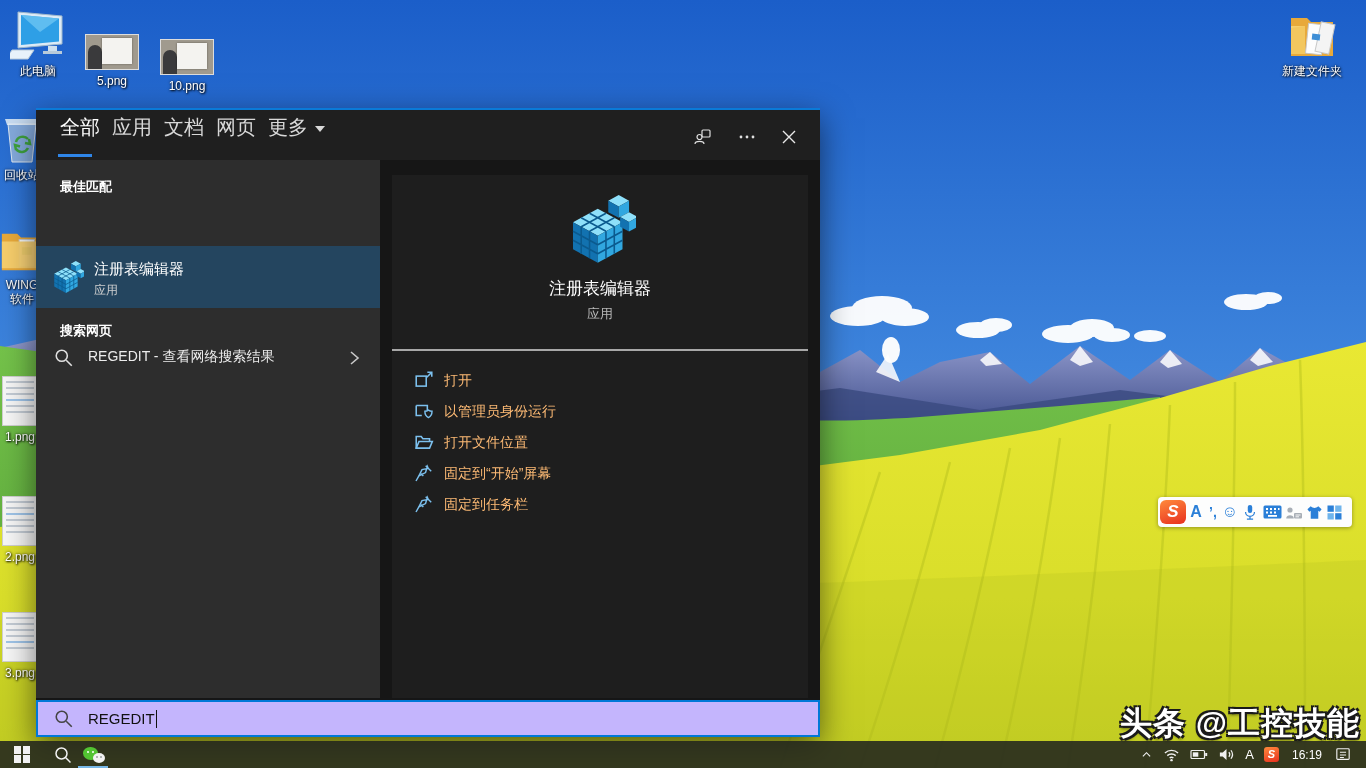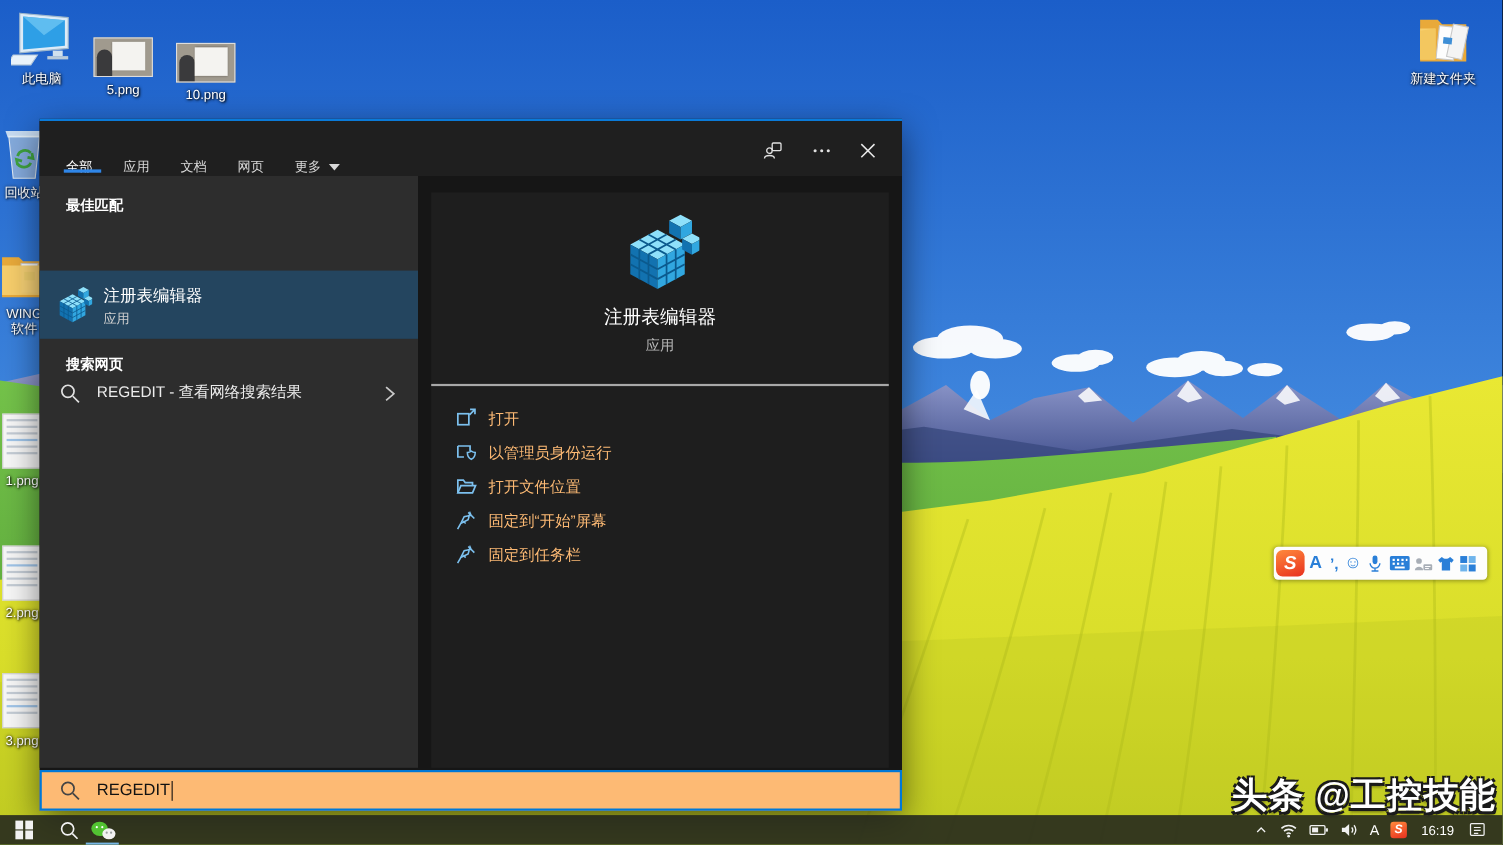--- a/index.html
+++ b/index.html
@@ -14,21 +14,21 @@
   .thumb-photo{width:52px;height:34px;background:#a09a8e;border:1px solid #ddd;position:relative;overflow:hidden;}
   .thumb-photo .win{position:absolute;left:16px;top:3px;width:30px;height:26px;background:#f4f3f0;box-shadow:0 0 2px rgba(0,0,0,.4);}
   .thumb-photo .person{position:absolute;left:2px;top:10px;width:14px;height:24px;background:#3a3a3c;border-radius:7px 7px 0 0;}
   .thumb-shot{width:34px;height:48px;background:#f6f6f6;border:1px solid #cfcfcf;position:relative;}
   .thumb-shot i{position:absolute;left:3px;right:3px;height:2px;background:#c3cbd4;}
   
   #window{position:absolute;left:36px;top:108px;width:784px;height:629px;background:#161616;
     z-index:6;box-shadow:0 10px 30px rgba(0,0,0,.55);}
   #win-topline{position:absolute;left:0;top:0;width:784px;height:2px;background:#0a7ad8;}
   #win-header{position:absolute;left:0;top:2px;width:784px;height:50px;background:#1f1f1f;}
-  .tab{position:absolute;top:28px;height:26px;font-size:12px;color:#d8d8d8;line-height:26px;}
+  .tab{position:absolute;top:4px;height:26px;font-size:20px;color:#d8d8d8;line-height:26px;}
   .tab.sel{color:#fff;}
   #tab-underline{position:absolute;left:22px;top:44px;width:34px;height:3px;background:#2f86e8;}
   .more-arrow{display:inline-block;width:0;height:0;border-left:5px solid transparent;
     border-right:5px solid transparent;border-top:6px solid #d8d8d8;margin-left:7px;vertical-align:middle;}
   .hdr-btn{position:absolute;top:14px;width:26px;height:26px;display:flex;align-items:center;justify-content:center;}
   
   #left-panel{position:absolute;left:0;top:52px;width:344px;height:538px;background:#2d2d2d;}
   .sec-h{position:absolute;left:24px;font-size:13px;font-weight:bold;color:#fff;}
   #best-row{position:absolute;left:0;top:86px;width:344px;height:62px;background:#24455f;}
   #best-row .ttl{position:absolute;left:58px;top:14px;font-size:15px;color:#fff;}
@@ -37,21 +37,21 @@
   #web-row .txt{position:absolute;left:52px;top:12px;font-size:14px;color:#ececec;}
   
   #right-panel{position:absolute;left:356px;top:67px;width:416px;height:523px;background:#1e1e1e;}
   #rp-title{position:absolute;left:0;top:102px;width:416px;text-align:center;font-size:17px;color:#fff;}
   #rp-sub{position:absolute;left:0;top:130px;width:416px;text-align:center;font-size:13px;color:#b8b8b8;}
   #rp-divider{position:absolute;left:0;top:174px;width:416px;height:2px;background:#a8a8a8;}
   .action-row{position:absolute;left:0;width:416px;height:30px;}
   .a-icon{position:absolute;left:22px;top:5px;width:20px;height:20px;}
   .a-label{position:absolute;left:52px;top:5px;font-size:14px;color:#fdba74;line-height:20px;}
   
-  #searchbox{position:absolute;left:0;top:592px;width:784px;height:37px;background:#fdba74;
+  #searchbox{position:absolute;left:0;top:592px;width:784px;height:37px;background:#c4b5fd;
     border:2px solid #0078d7;box-sizing:border-box;display:flex;align-items:center;}
   #searchbox .mag{margin-left:16px;}
   #sb-text{margin-left:14px;font-size:15px;color:#111;}
   .caret{display:inline-block;width:1px;height:18px;background:#111;margin-left:1px;vertical-align:middle;animation:blink 1.1s steps(1) infinite;}
   @keyframes blink{50%{opacity:0;}}
   
   #sogou-bar{position:absolute;left:1158px;top:497px;width:194px;height:30px;background:#fdfdfd;
     border-radius:4px;box-shadow:0 1px 4px rgba(0,0,0,.35);display:flex;align-items:center;z-index:3;padding-left:2px;box-sizing:border-box;}
   #sogou-bar .slot{display:flex;align-items:center;justify-content:center;width:20px;height:30px;}
   #sogou-logo{width:26px;height:24px;border-radius:6px;background:linear-gradient(160deg,#ff8a3c,#e8301f);

